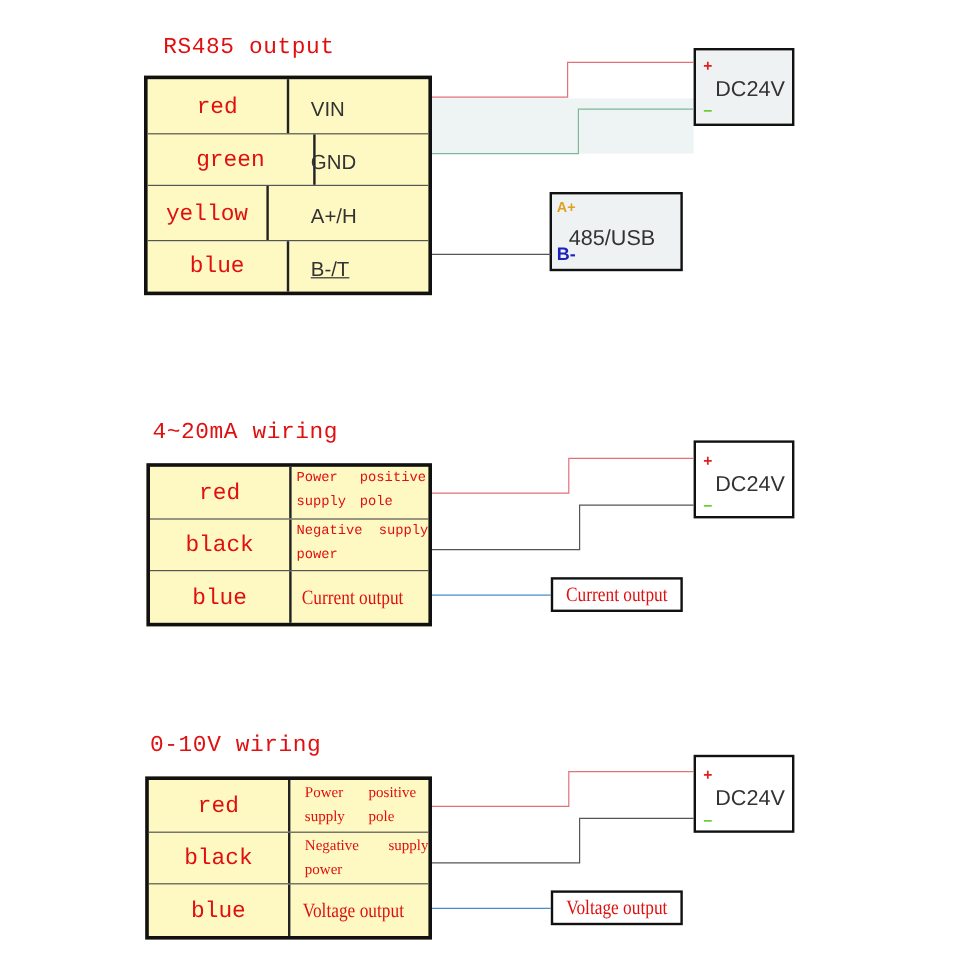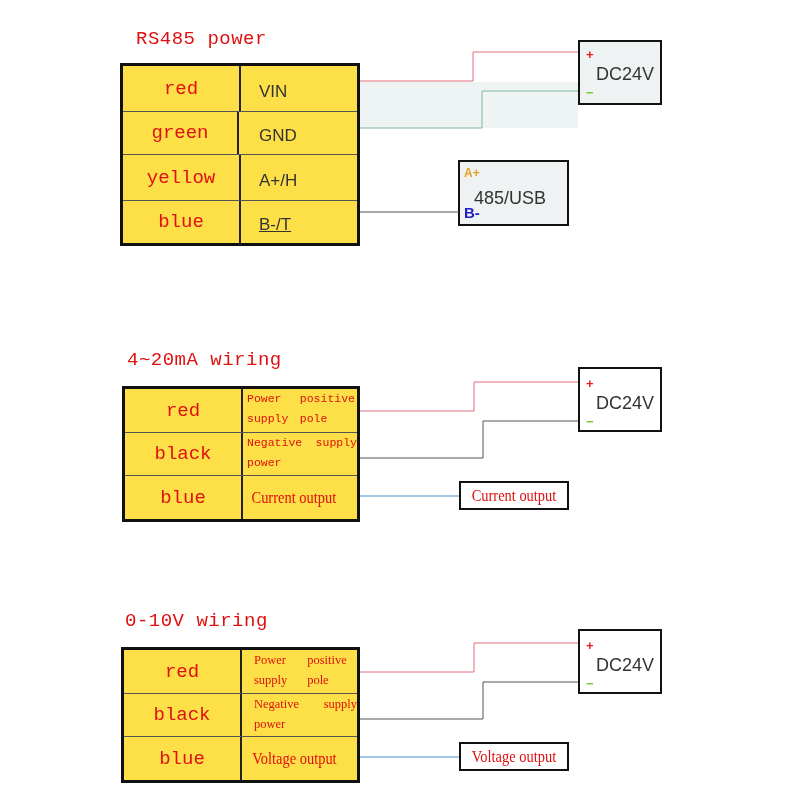--- a/index.html
+++ b/index.html
@@ -1,52 +1,52 @@
 <!DOCTYPE html>
 <html><head>
 <meta charset="utf-8">
 <style>
   html, body { margin: 0; padding: 0; background: #ffffff; }
   body { width: 800px; height: 800px; position: relative; overflow: hidden; font-family: "DejaVu Sans", sans-serif; }
   .title { position: absolute; font-family: "Liberation Mono", "DejaVu Sans Mono", monospace; color: #e01010; font-size: 19px; letter-spacing: 0.5px; }
-  .tbl { position: absolute; border: 3px solid #111; background: #fde047; box-sizing: border-box; }
+  .tbl { position: absolute; border: 3px solid #111; background: #fef9c3; box-sizing: border-box; }
   .row { position: absolute; left: 0; right: 0; border-bottom: 1px solid #555; box-sizing: border-box; }
   .row:last-child { border-bottom: none; }
   .cell-a { position: absolute; top: 0; bottom: 0; left: 0; display: flex; align-items: center; justify-content: center; font-family: "Liberation Mono", "DejaVu Sans Mono", monospace; color: #e01010; font-size: 19px; border-right: 2px solid #222; box-sizing: border-box; }
   .cell-b { position: absolute; top: 0; bottom: 0; right: 0; display: flex; align-items: center; box-sizing: border-box; }
   .sig { font-family: "Liberation Sans", sans-serif; color: #333; font-size: 17px; padding-left: 18px; padding-top: 6px; }
   .desc { font-family: "Liberation Mono", "DejaVu Sans Mono", monospace; color: #e01010; font-size: 11.5px; line-height: 20px; padding-left: 4px; flex-direction: row; align-items: flex-start; justify-content: center; }
   .desc-big { font-family: "Liberation Serif", serif; color: #e01010; font-size: 17px; padding-left: 10px; transform: scaleX(0.85); transform-origin: left center; white-space: nowrap; }
   .box { position: absolute; border: 2px solid #111; background: #ffffff; box-sizing: border-box; }
   .box.shade { background: #eef2f2; }
   .box-label { position: absolute; font-family: "Liberation Sans", sans-serif; color: #333; font-size: 18px; }
   .pm { position: absolute; font-family: "Liberation Sans", sans-serif; font-weight: bold; font-size: 13px; line-height: 13px; }
   .outbox-label { font-family: "Liberation Serif", serif; color: #e01010; font-size: 17px; display: flex; align-items: center; justify-content: center; height: 100%; transform: scaleX(0.85); white-space: nowrap; }
   svg.wires { position: absolute; left: 0; top: 0; }
   .shade-band { position: absolute; background: #eef3f3; }
 </style>
 </head>
 <body>
 
 <div>
-  <div class="title" style="left:136px; top:28px;">RS485 power</div>
+  <div class="title" style="left:136px; top:28px;">RS485 output</div>
 
   <div class="shade-band" style="left:358px; top:82px; width:220px; height:46px;"></div>
 
   <div class="tbl" style="left:120px; top:63px; width:240px; height:183px;">
     <div class="row" style="top:0; height:46px;">
       <div class="cell-a" style="width:118px;">red</div>
       <div class="cell-b sig" style="left:118px;">VIN</div>
     </div>
     <div class="row" style="top:46px; height:43px;">
-      <div class="cell-a" style="width:116px;">green</div>
+      <div class="cell-a" style="width:140px;">green</div>
       <div class="cell-b sig" style="left:118px;text-align:center;">GND</div>
     </div>
     <div class="row" style="top:89px; height:46px;">
-      <div class="cell-a" style="width:118px;">yellow</div>
+      <div class="cell-a" style="width:101px;">yellow</div>
       <div class="cell-b sig" style="left:118px;">A+/H</div>
     </div>
     <div class="row" style="top:135px; height:42px;">
       <div class="cell-a" style="width:118px;">blue</div>
       <div class="cell-b sig" style="left:118px;text-decoration:underline;">B-/T</div>
     </div>
   </div>
 
   <div class="box shade" style="left:578px; top:40px; width:84px; height:65px;">
     <span class="pm" style="left:6px; top:6px; color:#e02020;">+</span>

